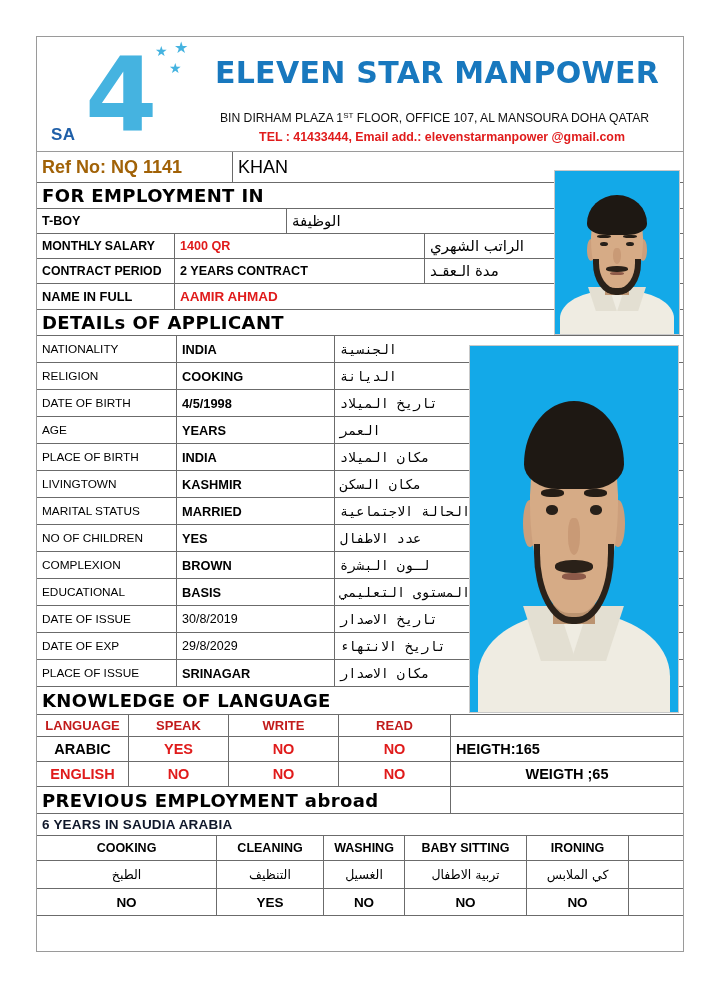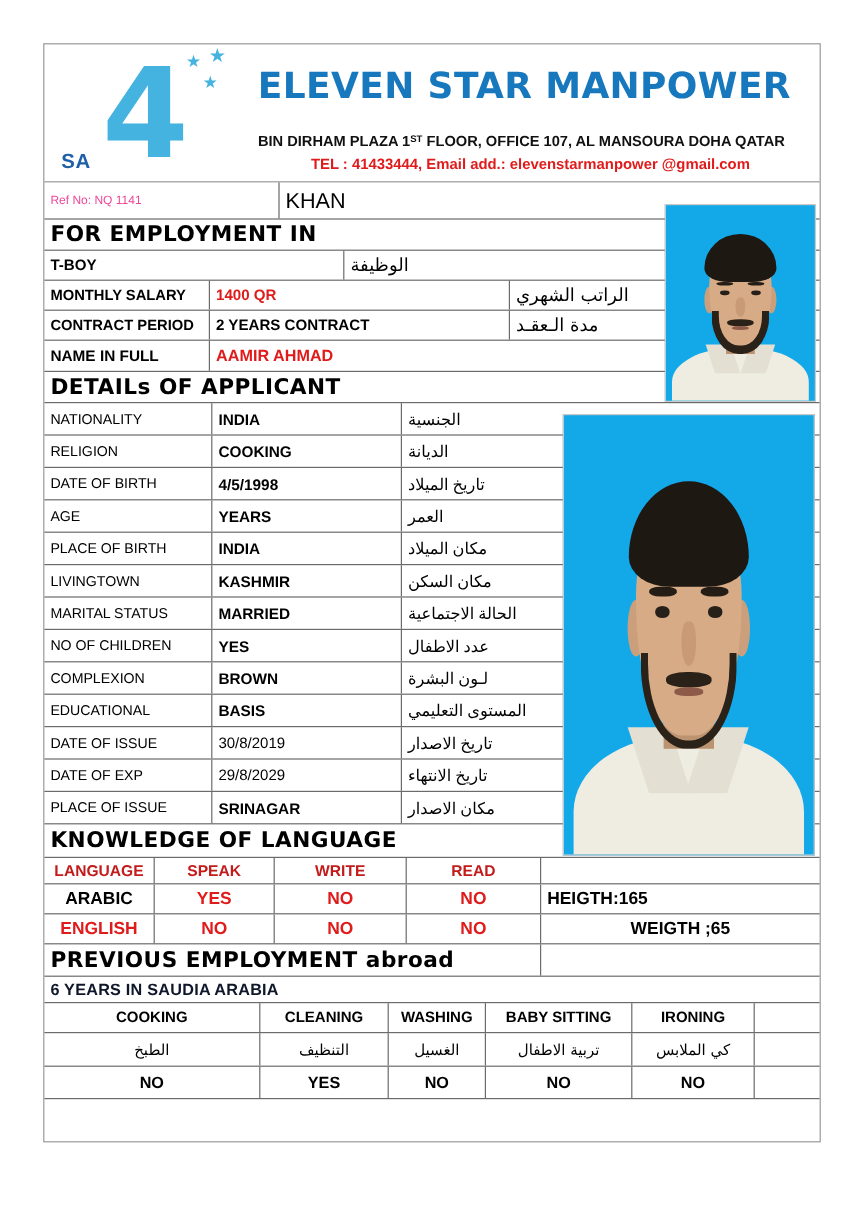--- a/index.html
+++ b/index.html
@@ -75,21 +75,21 @@
     font-weight: 700;
     color: #1878be;
     letter-spacing: .3px;
   }
   .co-addr {
     position: absolute;
     left: 150px; top: 74px;
     width: 495px;
     text-align: center;
     font-size: 12.2px;
-    font-weight: 700;
+    font-weight: 400;
     color: #111;
     white-space: nowrap;
   }
   .co-addr sup { font-size: 8px; vertical-align: .45em; }
   .co-contact {
     position: absolute;
     left: 160px; top: 93px;
     width: 490px;
     text-align: center;
     font-size: 12.4px;
@@ -98,21 +98,21 @@
     white-space: nowrap;
   }
 
   
   .row { position: relative; display: flex; border-bottom: 1px solid #6b6b6b; }
   .cell { padding: 2px 5px; display: flex; align-items: center; }
   .vline { border-right: 1px solid #6b6b6b; }
 
   .refrow { height: 31px; }
   .ref-no {
-    width: 196px; font-size: 10px; font-weight: 400; color: #ec4899;
+    width: 196px; font-size: 18px; font-weight: 700; color: #a16207;
   }
   .ref-name {
     flex: 1; font-size: 18px; font-weight: 400; color: #000;
     font-family: "Liberation Sans", sans-serif;
   }
 
   .bighdr {
     font-family: "DejaVu Sans", sans-serif;
     font-size: 18px; font-weight: 700; color: #000;
     letter-spacing: .4px;
@@ -126,21 +126,21 @@
   .emp-ar { flex: 1; justify-content: flex-end; font-size: 15px;
             direction: rtl; font-family: "DejaVu Sans", sans-serif; padding-right: 8px; }
 
   .namefull { height: 26px; }
 
   
   .det-row { height: 27px; }
   .det-lbl { width: 140px; font-size: 11.8px; font-weight: 400; color: #000; }
   .det-val { width: 158px; font-size: 12.8px; font-weight: 700; }
   .det-ar { flex: 1; justify-content: flex-end; font-size: 13.5px;
-            direction: rtl; font-family: Liberation Serif, serif; padding-right: 6px; text-align: right; }
+            direction: rtl; font-family: Liberation Mono, monospace; padding-right: 6px; text-align: right; }
 
   
   .lang-head { height: 22px; }
   .lang-row  { height: 25px; }
   .lc1 { width: 92px; justify-content: center; }
   .lc2 { width: 100px; justify-content: center; }
   .lc3 { width: 110px; justify-content: center; }
   .lc4 { width: 112px; justify-content: center; }
   .lang-head .cell { font-size: 13px; font-weight: 700; color: #c21b1b; }
   .lang-row .cell  { font-size: 14.5px; font-weight: 700; }

